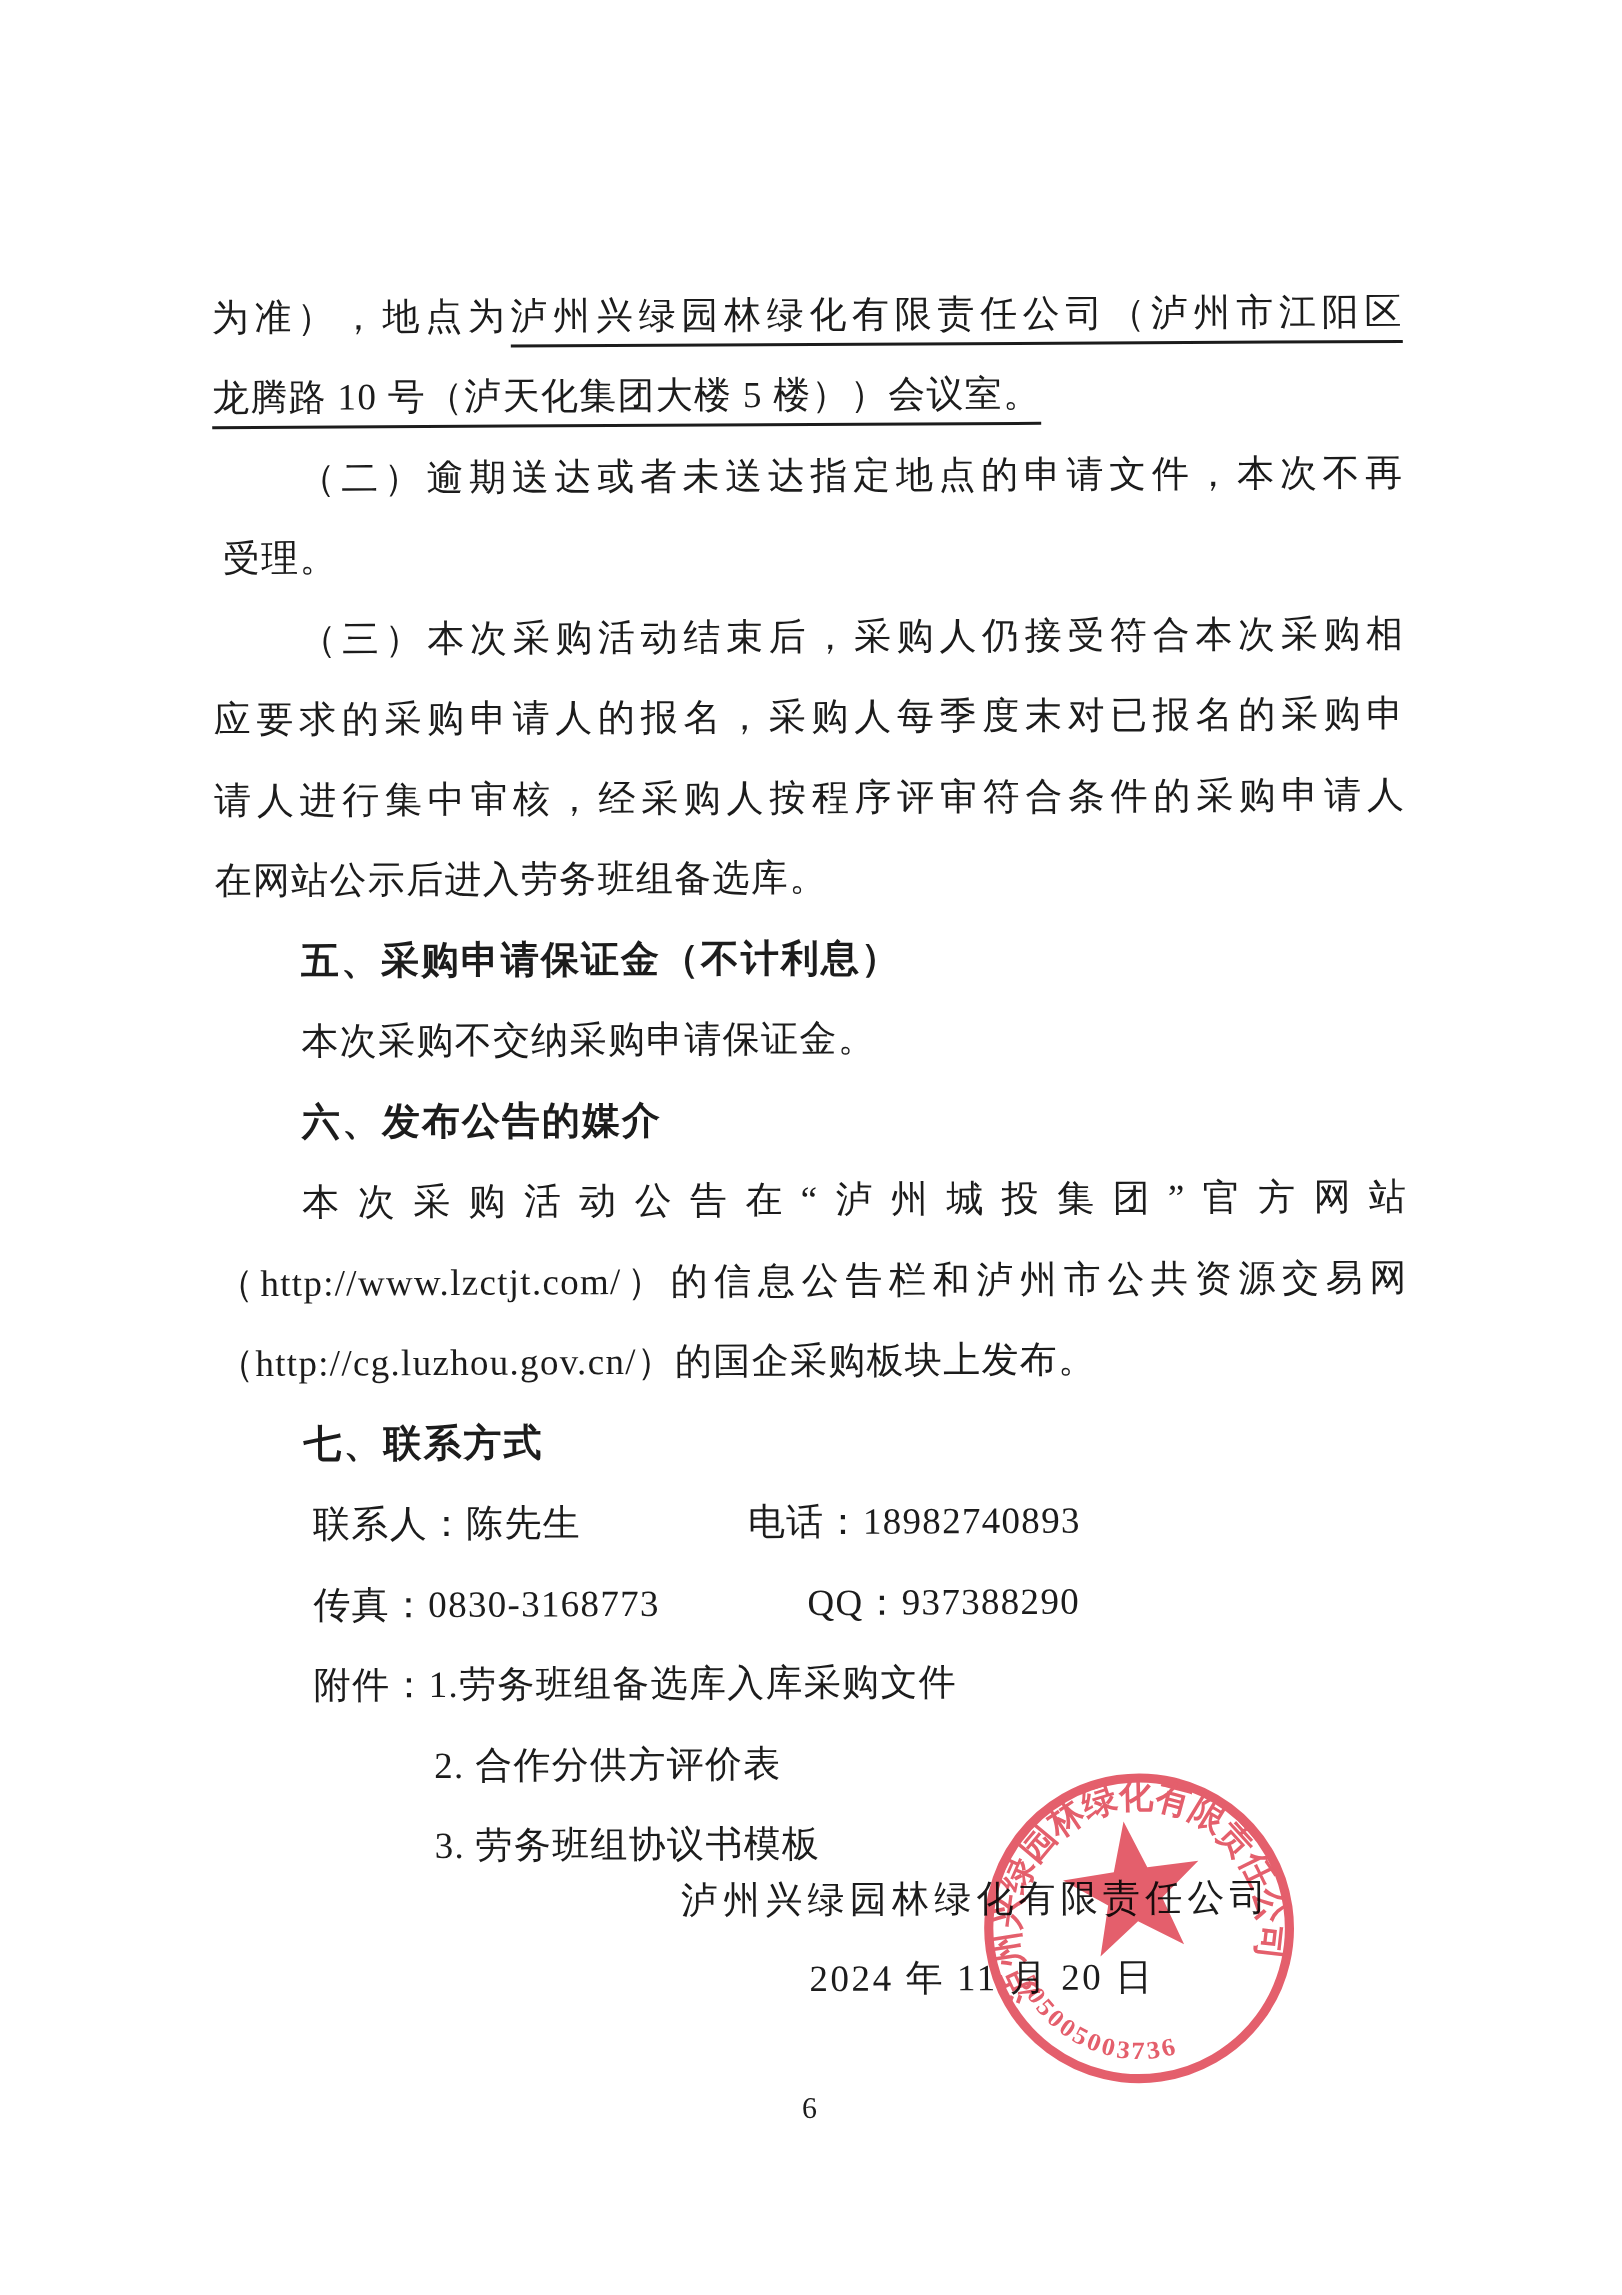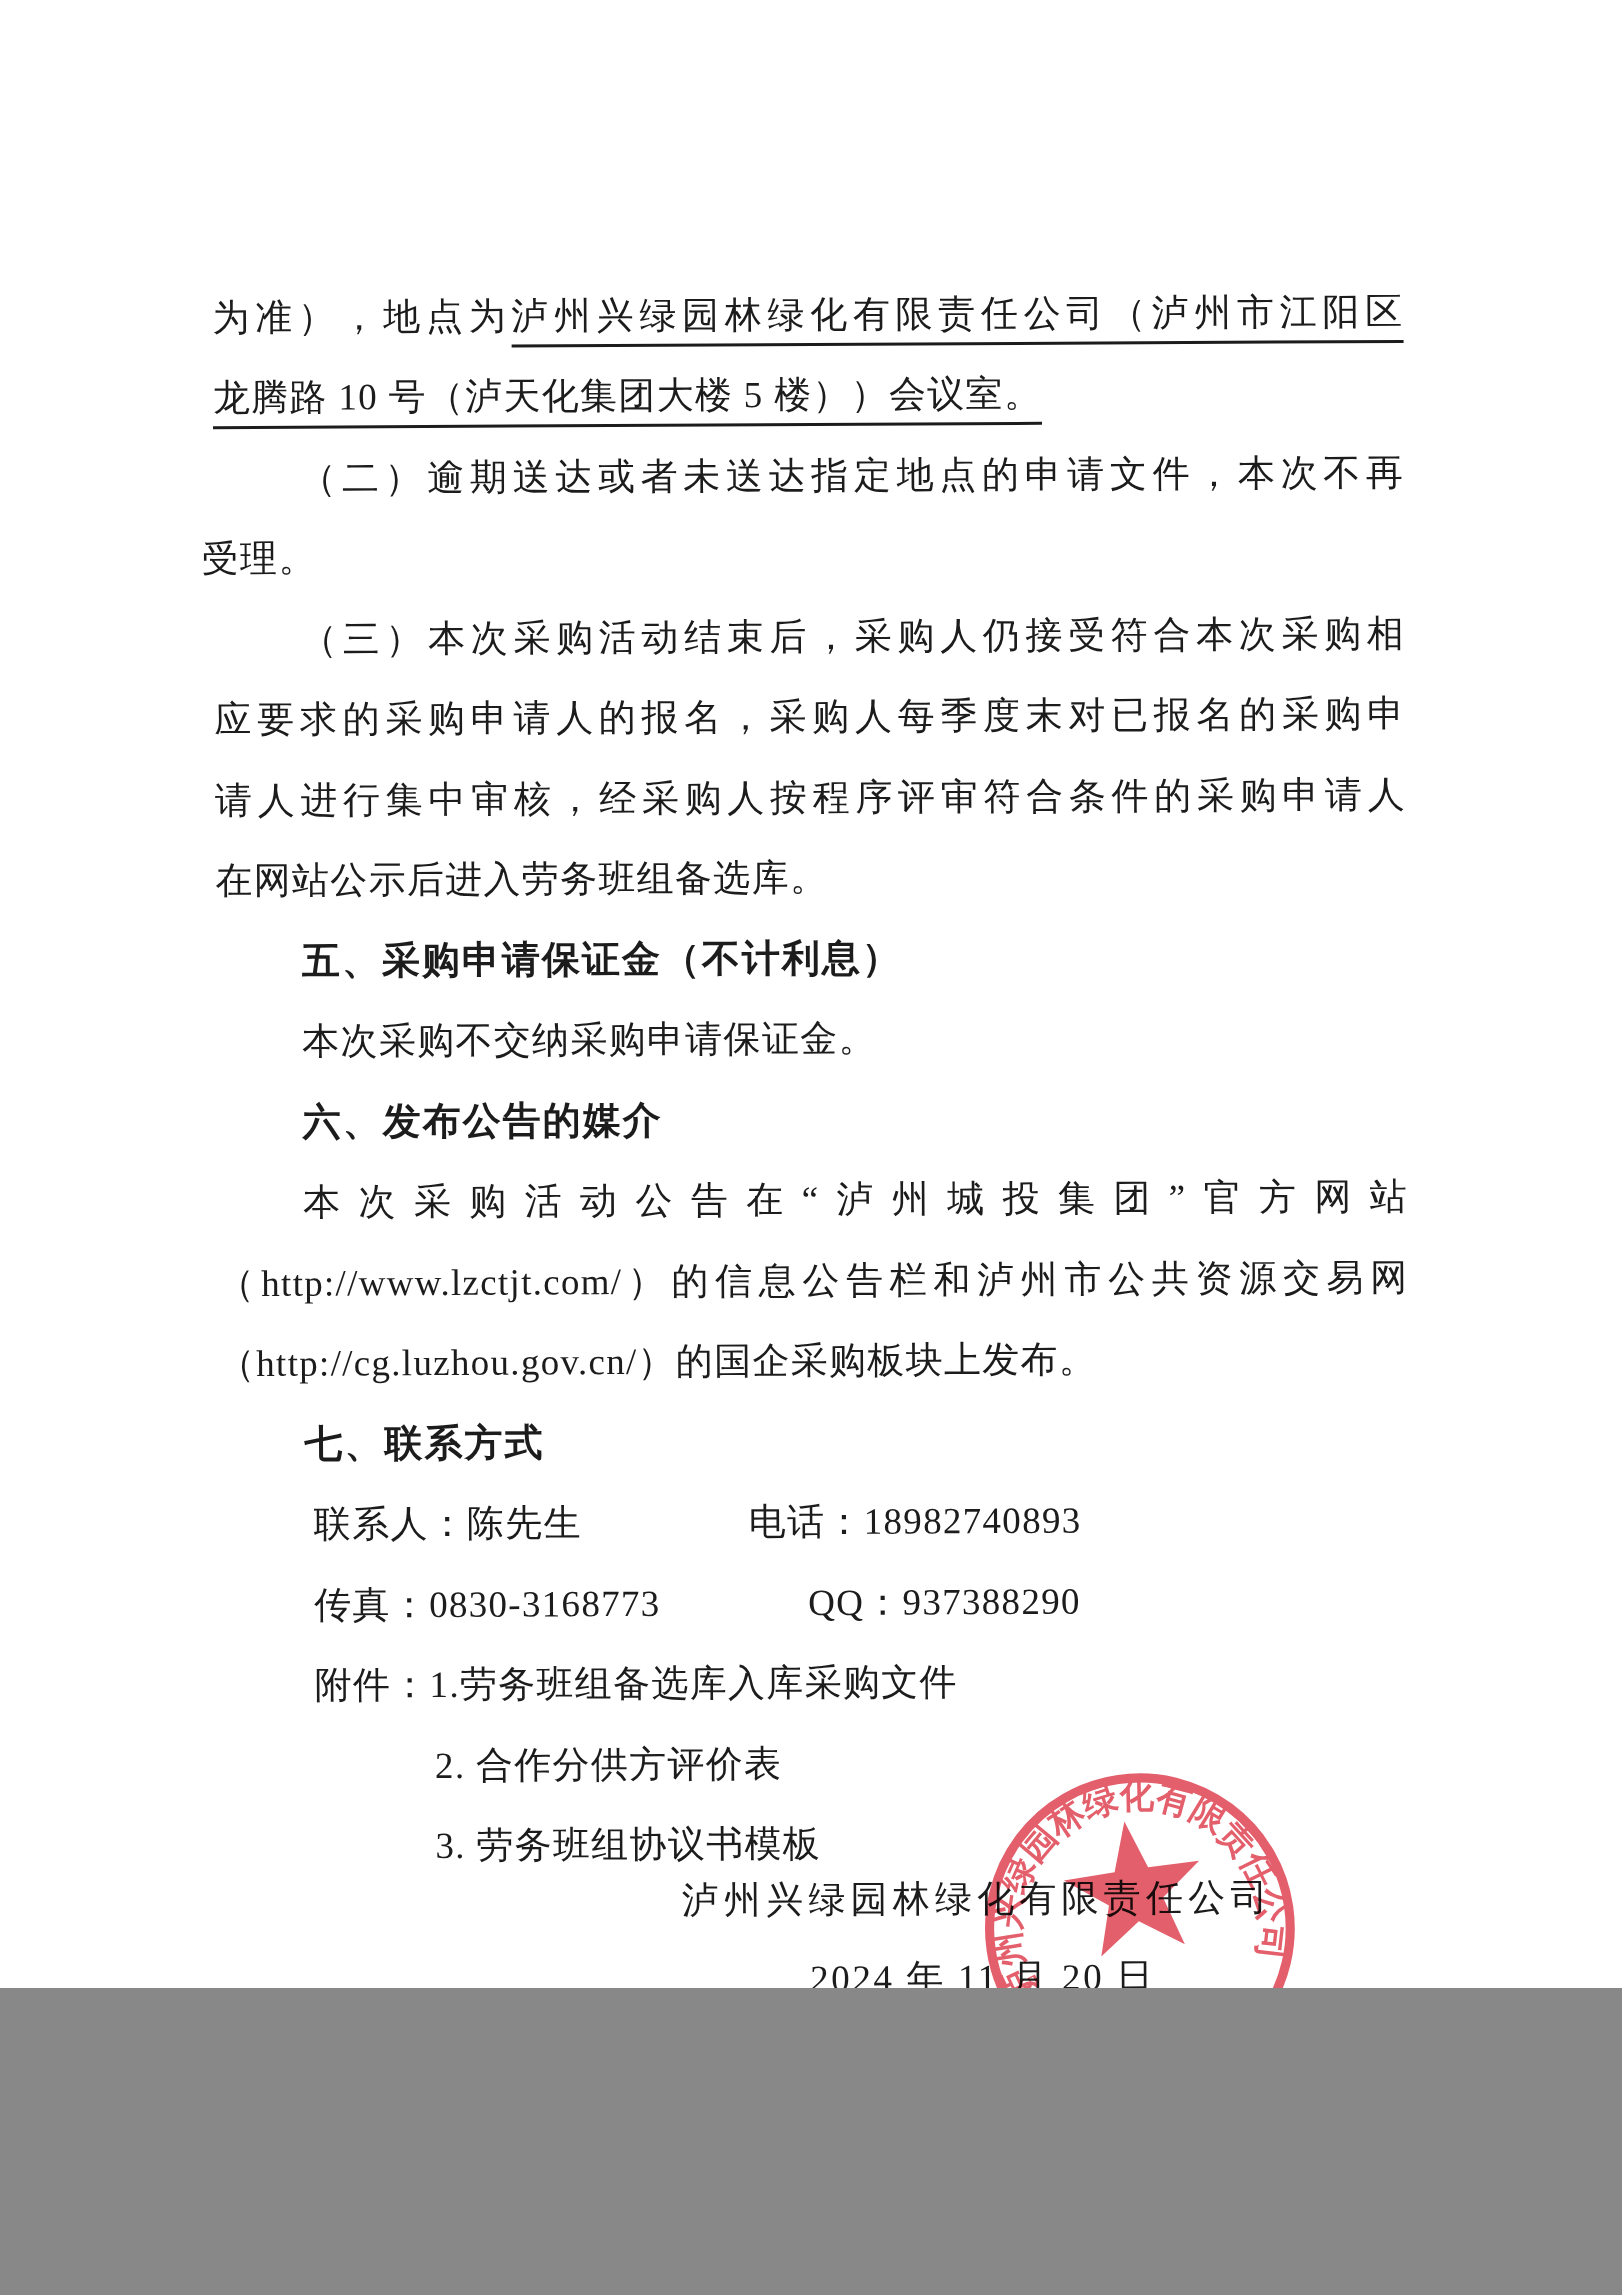--- a/index.html
+++ b/index.html
@@ -1,18 +1,18 @@
 <!DOCTYPE html>
 <html style="font-size:10.5px"><head>
 <meta charset="utf-8">
 <style>
   html,body{margin:0;padding:0;background:#888;}
   #page{
     position:relative;
-    width:1623px;height:1988px;
+    width:1623px;height:2295px;
     background:#ffffff;
     overflow:hidden;
     font-family:"Liberation Serif","DejaVu Serif",serif;
     color:#1c1c1c;
   }
   #content{
     position:absolute;inset:0;
     transform:rotate(-0.3deg);
   }
   .line{
@@ -63,21 +63,21 @@
 
 <div id="page">
   <div id="content">
 
     <div class="line fill" style="left:216px;top:296px;"><span>为准），地点为</span><span class="u">泸州兴绿园林绿化有限责任公司（泸州市江阳区</span></div>
 
     <div class="line" style="left:216px;top:376px;"><span class="u">龙腾路 10 号（泸天化集团大楼 5 楼））会议室。</span></div>
 
     <div class="line fill indent" style="left:216px;top:457px;">（二）逾期送达或者未送达指定地点的申请文件，本次不再</div>
 
-    <div class="line" style="left:204px;top:537px;">受理。</div>
+    <div class="line" style="left:226px;top:537px;">受理。</div>
 
     <div class="line fill indent" style="left:216px;top:618px;">（三）本次采购活动结束后，采购人仍接受符合本次采购相</div>
 
     <div class="line fill" style="left:216px;top:698px;">应要求的采购申请人的报名，采购人每季度末对已报名的采购申</div>
 
     <div class="line fill" style="left:216px;top:779px;">请人进行集中审核，经采购人按程序评审符合条件的采购申请人</div>
 
     <div class="line" style="left:216px;top:859px;">在网站公示后进入劳务班组备选库。</div>
 
     <div class="line heading" style="left:302px;top:940px;">五、采购申请保证金（不计利息）</div>

